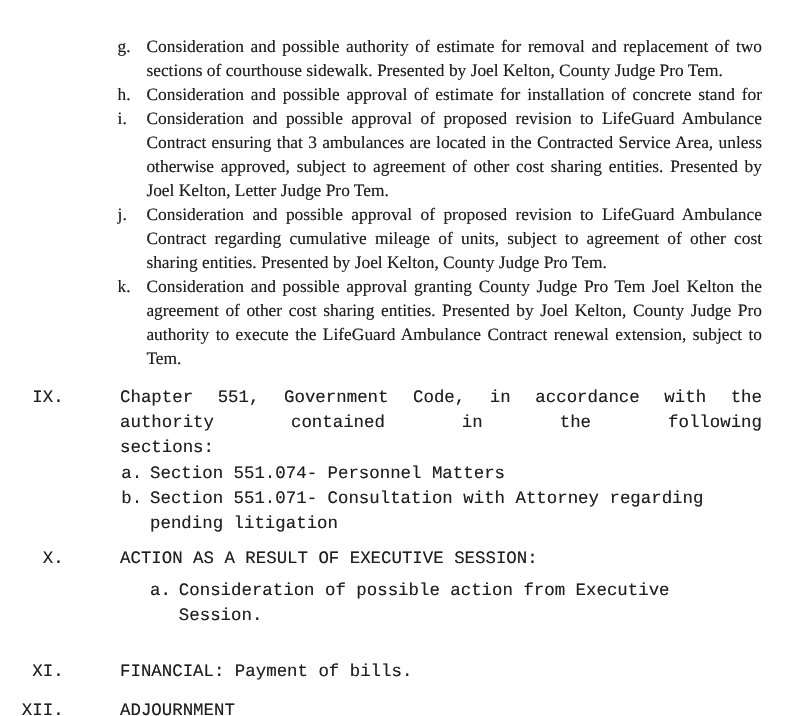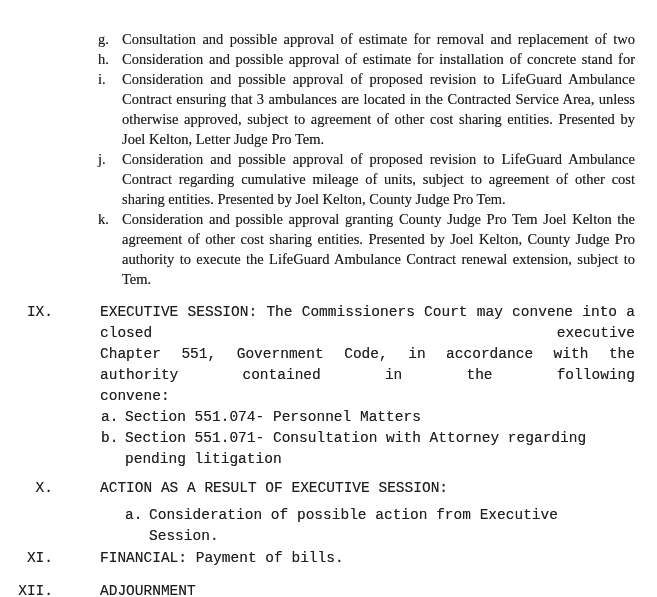--- a/index.html
+++ b/index.html
@@ -45,21 +45,21 @@
   }
   .sec .rn {
     position: absolute;
     left: 0;
     top: 0;
     width: 53px;
     text-align: right;
   }
   .sec-ix  { margin-top: 13px; }
   .sec-x   { margin-top: 8px;  }
-  .sec-xi  { margin-top: 1px; }
+  .sec-xi  { margin-top: 25px; }
   .sec-xii { margin-top: 12px; }
   
   .ln { white-space: normal; }
   .j {
     text-align: justify;
     text-align-last: justify;
   }
   
   .sub {
     position: relative;
@@ -83,21 +83,22 @@
   }
 </style>
 </head>
 <body>
 
 <div class="page" style="background: rgb(255, 255, 255); color: rgb(31, 31, 31);">
   <div class="content">
 
     <div class="li">
       <span class="ll">g.</span>
-      <div class="ln j">Consultation and possible approval of estimate for removal and replacement of two</div>
+      <div class="ln j">Consideration and possible authority of estimate for removal and replacement of two</div>
+      <div class="ln">sections of courthouse sidewalk. Presented by Joel Kelton, County Judge Pro Tem.</div>
     </div>
 
     <div class="li">
       <span class="ll">h.</span>
       <div class="ln j">Consideration and possible approval of estimate for installation of concrete stand for</div>
     </div>
 
     <div class="li">
       <span class="ll">i.</span>
       <div class="ln j">Consideration and possible approval of proposed revision to LifeGuard Ambulance</div>
@@ -116,23 +117,22 @@
     <div class="li">
       <span class="ll">k.</span>
       <div class="ln j">Consideration and possible approval granting County Judge Pro Tem Joel Kelton the</div>
       <div class="ln j">agreement of other cost sharing entities. Presented by Joel Kelton, County Judge Pro</div>
       <div class="ln j">authority to execute the LifeGuard Ambulance Contract renewal extension, subject to</div>
       <div class="ln">Tem.</div>
     </div>
 
     <div class="sec sec-ix">
       <span class="rn">IX.</span>
-      <div class="ln j">EXECUTIVE SESSION: The Commissioners Court may convene into a closed executive</div>
       <div class="ln j">Chapter 551, Government Code, in accordance with the authority contained in the following</div>
-      <div class="ln">convene:</div>
+      <div class="ln">sections:</div>
       <div class="sub">
         <span class="sl">a.</span>
         <div class="ln">Section 551.074- Personnel Matters</div>
       </div>
       <div class="sub">
         <span class="sl">b.</span>
         <div class="ln">Section 551.071- Consultation with Attorney regarding pending litigation</div>
       </div>
     </div>
 

